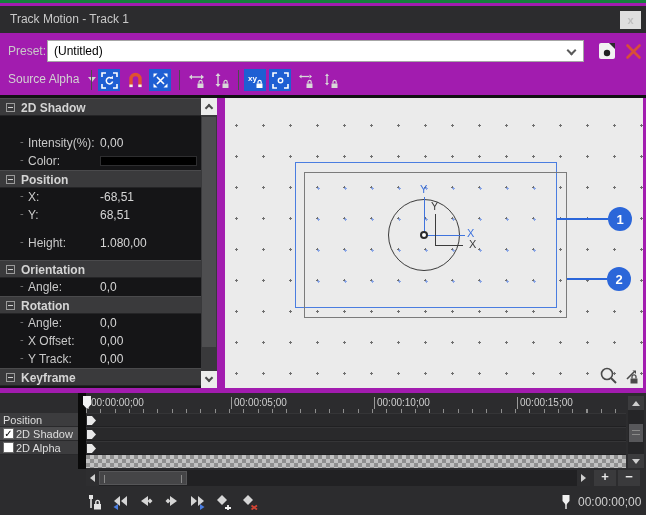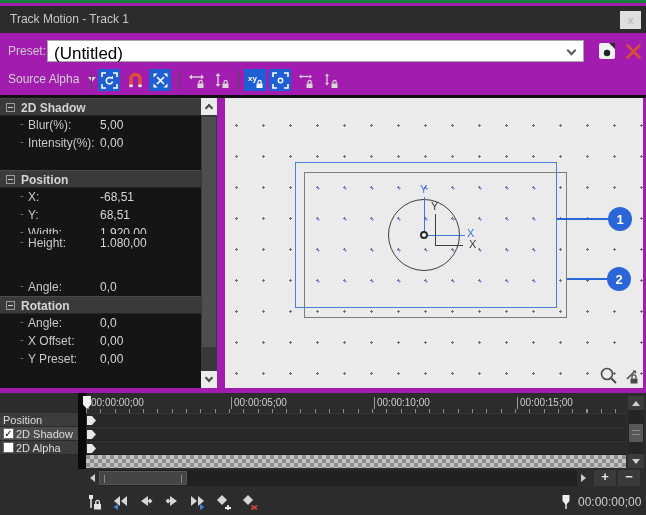--- a/index.html
+++ b/index.html
@@ -8,21 +8,21 @@
   #win{position:relative;width:646px;height:515px;background:#a21caf;overflow:hidden;
        border-top:3px solid #15803d;}
   
   .titlebar{left:0;top:3px;width:646px;height:27px;background:#2c2c2e;}
   .title-text{left:10px;top:6px;font-size:12px;color:#c9c9c9;}
   .close-btn{right:5px;top:5px;width:21px;height:18px;background:#dedede;color:#bdbdbd;
              font-size:11px;font-weight:bold;text-align:center;line-height:18px;}
   
   .preset-label{left:8px;top:41px;font-size:12px;color:#c9c9c9;}
   .preset-combo{left:47px;top:37px;width:537px;height:22px;background:#ffffff;border:1px solid #a6a6a6;}
-  .preset-value{left:6px;top:3px;font-size:17px;color:#000;}
+  .preset-value{left:6px;top:3px;font-size:12px;color:#000;}
   .combo-chevron{right:8px;top:6px;width:7px;height:7px;border-right:2px solid #5a5a5a;
                  border-bottom:2px solid #5a5a5a;transform:rotate(45deg);}
   .save-btn{left:596px;top:38px;width:22px;height:20px;}
   .delpreset-btn{left:625px;top:40px;width:17px;height:17px;}
   
   .srcalpha{left:8px;top:69px;font-size:12px;color:#d2d2d2;}
   .dd-tri{display:inline-block;margin-left:5px;width:0;height:0;border-left:4px solid transparent;
           border-right:4px solid transparent;border-top:5px solid #d2d2d2;vertical-align:middle;}
   .tsep{width:1px;height:20px;background:#4c4c4e;top:67px;}
   .tbtn{width:22px;height:22px;top:66px;display:flex;align-items:center;justify-content:center;}
@@ -229,72 +229,76 @@
     </svg>
   </div>
 
   <div class="abs hline"></div>
 
   <div class="abs props">
     <div class="abs prop-header" style="top:0">
       <span class="minus-box"></span>
       <span class="ph-label">2D Shadow</span>
     </div>
-    <div class="abs prop-row" style="top:18px">
-      <span class="pr-label">Blur(%):</span>
-      <span class="pr-value">5,00</span>
-    </div>
     <div class="abs prop-row" style="top:36px">
       <span class="pr-label">Intensity(%):</span>
       <span class="pr-value">0,00</span>
     </div>
+    <div class="abs prop-row" style="top:54px">
+      <span class="pr-label">Color:</span>
+      <span class="swatch"></span>
+    </div>
 
     <div class="abs prop-header" style="top:72px">
       <span class="minus-box"></span>
       <span class="ph-label">Position</span>
     </div>
     <div class="abs prop-row" style="top:90px">
       <span class="pr-label">X:</span>
       <span class="pr-value">-68,51</span>
     </div>
     <div class="abs prop-row" style="top:108px">
       <span class="pr-label">Y:</span>
       <span class="pr-value">68,51</span>
     </div>
-    <div class="abs prop-row" style="top:126px">
-      <span class="pr-label">Width:</span>
-      <span class="pr-value">1.920,00</span>
-    </div>
     <div class="abs prop-row" style="top:136px">
       <span class="pr-label">Height:</span>
       <span class="pr-value">1.080,00</span>
     </div>
 
+    <div class="abs prop-header" style="top:162px">
+      <span class="minus-box"></span>
+      <span class="ph-label">Orientation</span>
+    </div>
     <div class="abs prop-row" style="top:180px">
       <span class="pr-label">Angle:</span>
       <span class="pr-value">0,0</span>
     </div>
 
     <div class="abs prop-header" style="top:198px">
       <span class="minus-box"></span>
       <span class="ph-label">Rotation</span>
     </div>
     <div class="abs prop-row" style="top:216px">
       <span class="pr-label">Angle:</span>
       <span class="pr-value">0,0</span>
     </div>
     <div class="abs prop-row" style="top:234px">
       <span class="pr-label">X Offset:</span>
       <span class="pr-value">0,00</span>
     </div>
     <div class="abs prop-row" style="top:252px">
-      <span class="pr-label">Y Preset:</span>
+      <span class="pr-label">Y Track:</span>
       <span class="pr-value">0,00</span>
     </div>
 
+    <div class="abs prop-header" style="top:270px">
+      <span class="minus-box"></span>
+      <span class="ph-label">Keyframe</span>
+    </div>
   </div>
 
   <div class="abs pscroll">
     <div class="sbtn" style="top:0">
         <span class="chev up"></span>
       </div>
     <div class="pthumb"></div>
     <div class="sbtn" style="bottom:0">
         <span class="chev down"></span>
       </div>

